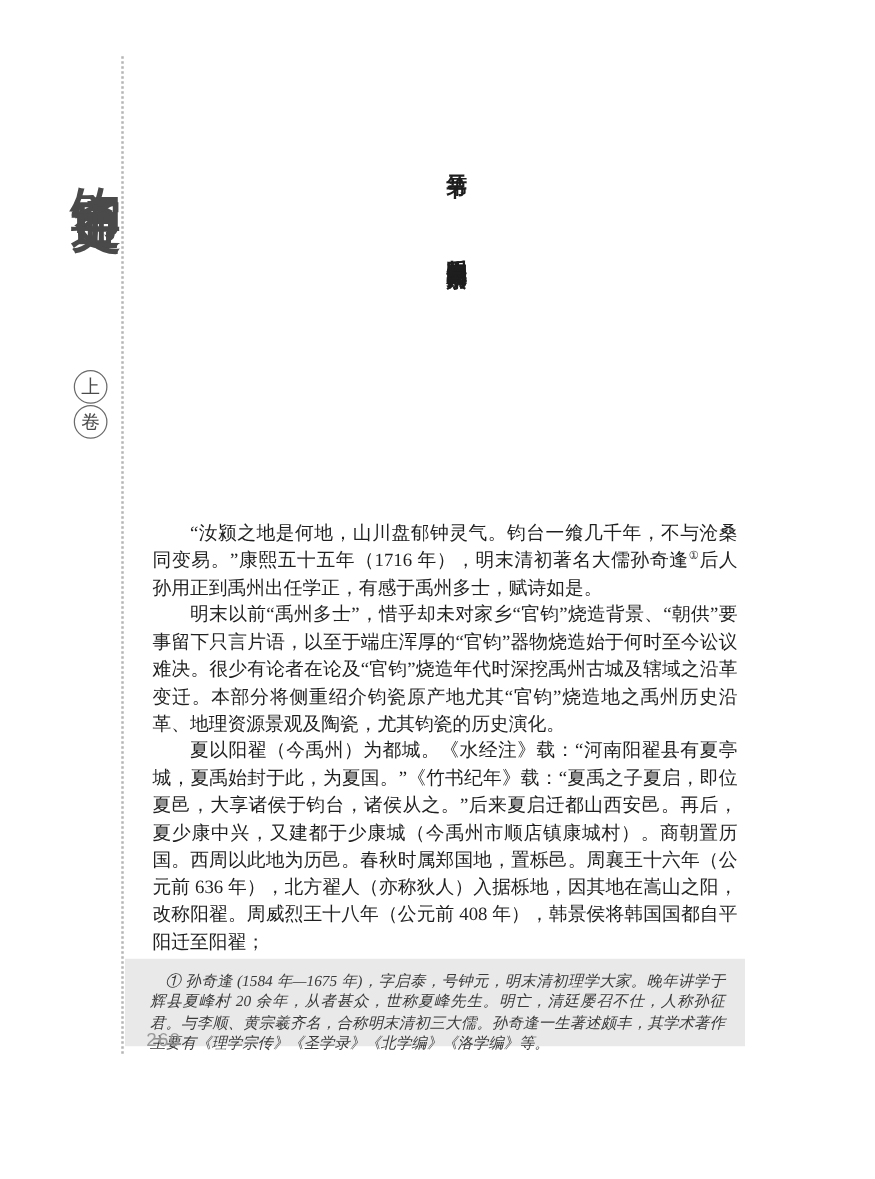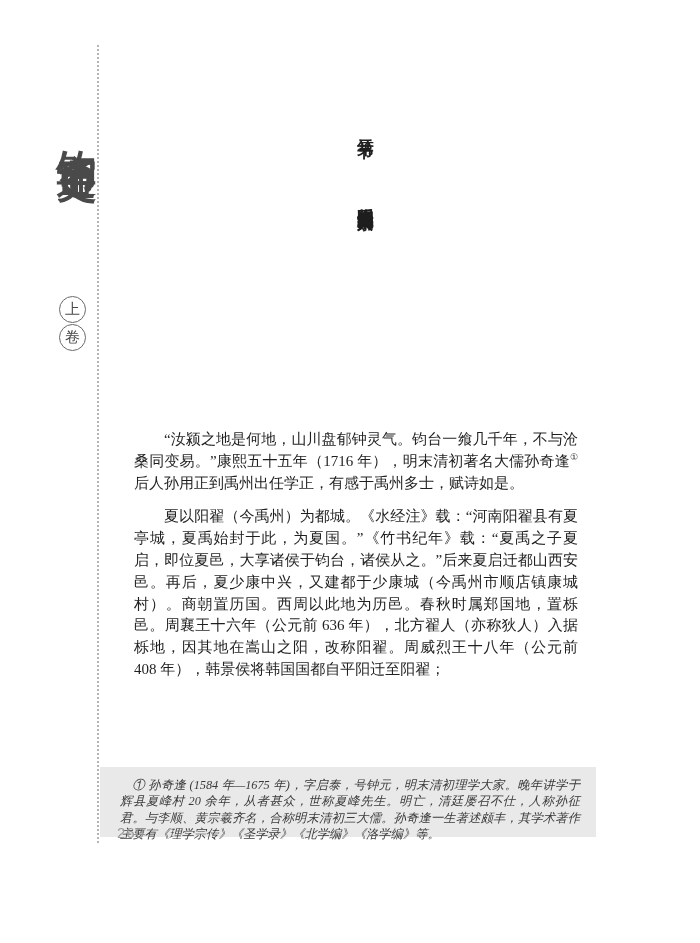--- a/index.html
+++ b/index.html
@@ -73,21 +73,21 @@
   .body-text {
     position: absolute;
     left: 122px;
     top: 417px;
     width: 468px;
     font-size: 15px;
     line-height: 21.8px;
     color: #1f1f1f;
     text-align: justify;
   }
-  .body-text p { margin: 12px; text-indent: 2em; }
+  .body-text p { margin: 0; text-indent: 2em; }
   .note-ref {
     font-size: 9px;
     vertical-align: super;
     line-height: 0;
   }
   .body-heading {
     margin: 0;
     text-indent: 2em;
     font-weight: bold;
     font-family: "Liberation Sans", "DejaVu Sans", sans-serif;
@@ -141,20 +141,21 @@
     <div class="volume-char">卷</div>
   </div>
 
   <div class="dotted-rule"></div>
 
   <div class="section-label">第二节</div>
   <div class="section-title">禹州陶瓷史及其前景</div>
 
   <div class="body-text">
     <p><span>“汝颍之地是何地，山川盘郁钟灵气。钧台一飨几千年，不与沧桑同变易。”康熙五十五年（1716 年），明末清初著名大儒孙奇逢</span><span class="note-ref">①</span><span>后人孙用正到禹州出任学正，有感于禹州多士，赋诗如是。</span></p>
+    <p>明末以前“禹州多士”，惜乎却未对家乡“官钧”烧造背景、“朝供”要事留下只言片语，以至于端庄浑厚的“官钧”器物烧造始于何时至今讼议难决。很少有论者在论及“官钧”烧造年代时深挖禹州古城及辖域之沿革变迁。本部分将侧重绍介钧瓷原产地尤其“官钧”烧造地之禹州历史沿革、地理资源景观及陶瓷，尤其钧瓷的历史演化。</p>
     <p>夏以阳翟（今禹州）为都城。《水经注》载：“河南阳翟县有夏亭城，夏禹始封于此，为夏国。”《竹书纪年》载：“夏禹之子夏启，即位夏邑，大享诸侯于钧台，诸侯从之。”后来夏启迁都山西安邑。再后，夏少康中兴，又建都于少康城（今禹州市顺店镇康城村）。商朝置历国。西周以此地为历邑。春秋时属郑国地，置栎邑。周襄王十六年（公元前 636 年），北方翟人（亦称狄人）入据栎地，因其地在嵩山之阳，改称阳翟。周威烈王十八年（公元前 408 年），韩景侯将韩国国都自平阳迁至阳翟；</p>
   </div>
 
   <div class="footnote">
     <p><span class="footnote-marker">①</span><span> 孙奇逢 (1584 年—1675 年)，字启泰，号钟元，明末清初理学大家。晚年讲学于辉县夏峰村 20 余年，从者甚众，世称夏峰先生。明亡，清廷屡召不仕，人称孙征君。与李顺、黄宗羲齐名，合称明末清初三大儒。孙奇逢一生著述颇丰，其学术著作主要有《理学宗传》《圣学录》《北学编》《洛学编》等。</span></p>
   </div>
 
   <div class="page-number">260</div>
 
 </div>

